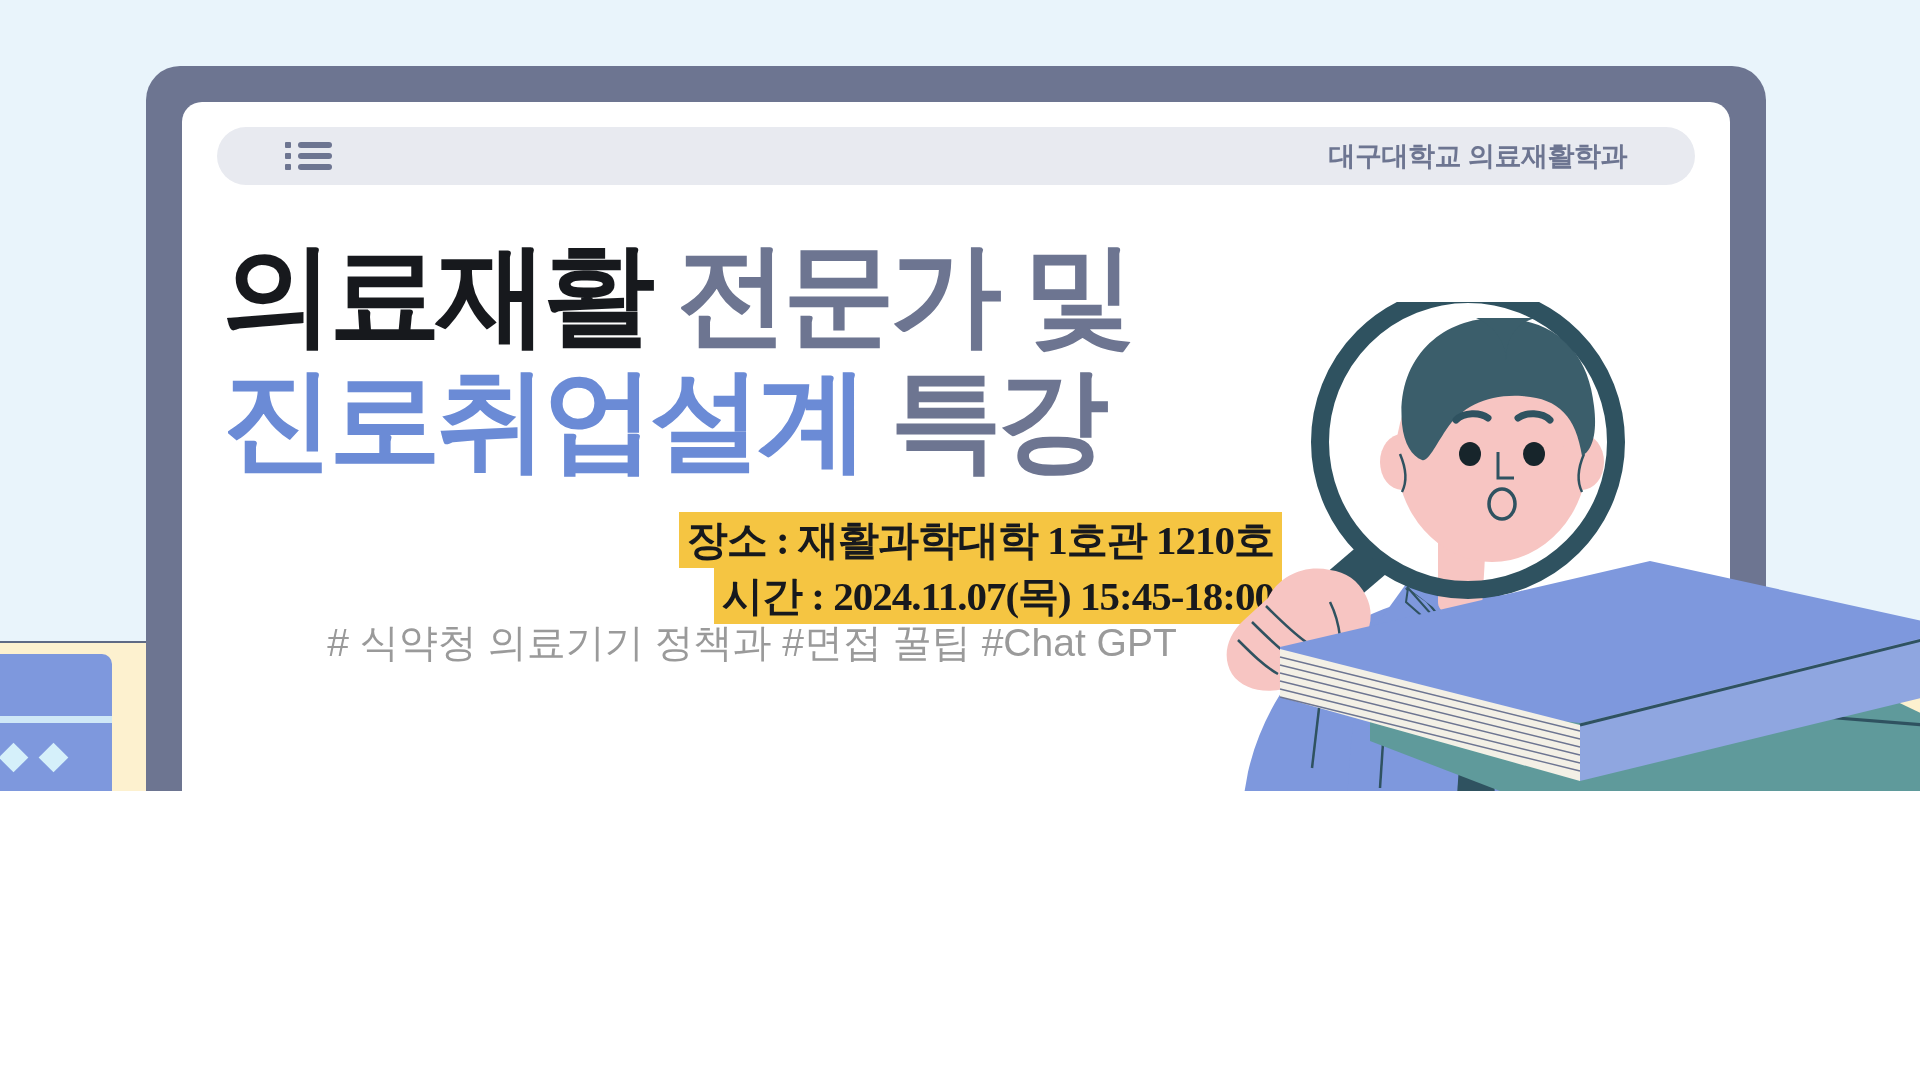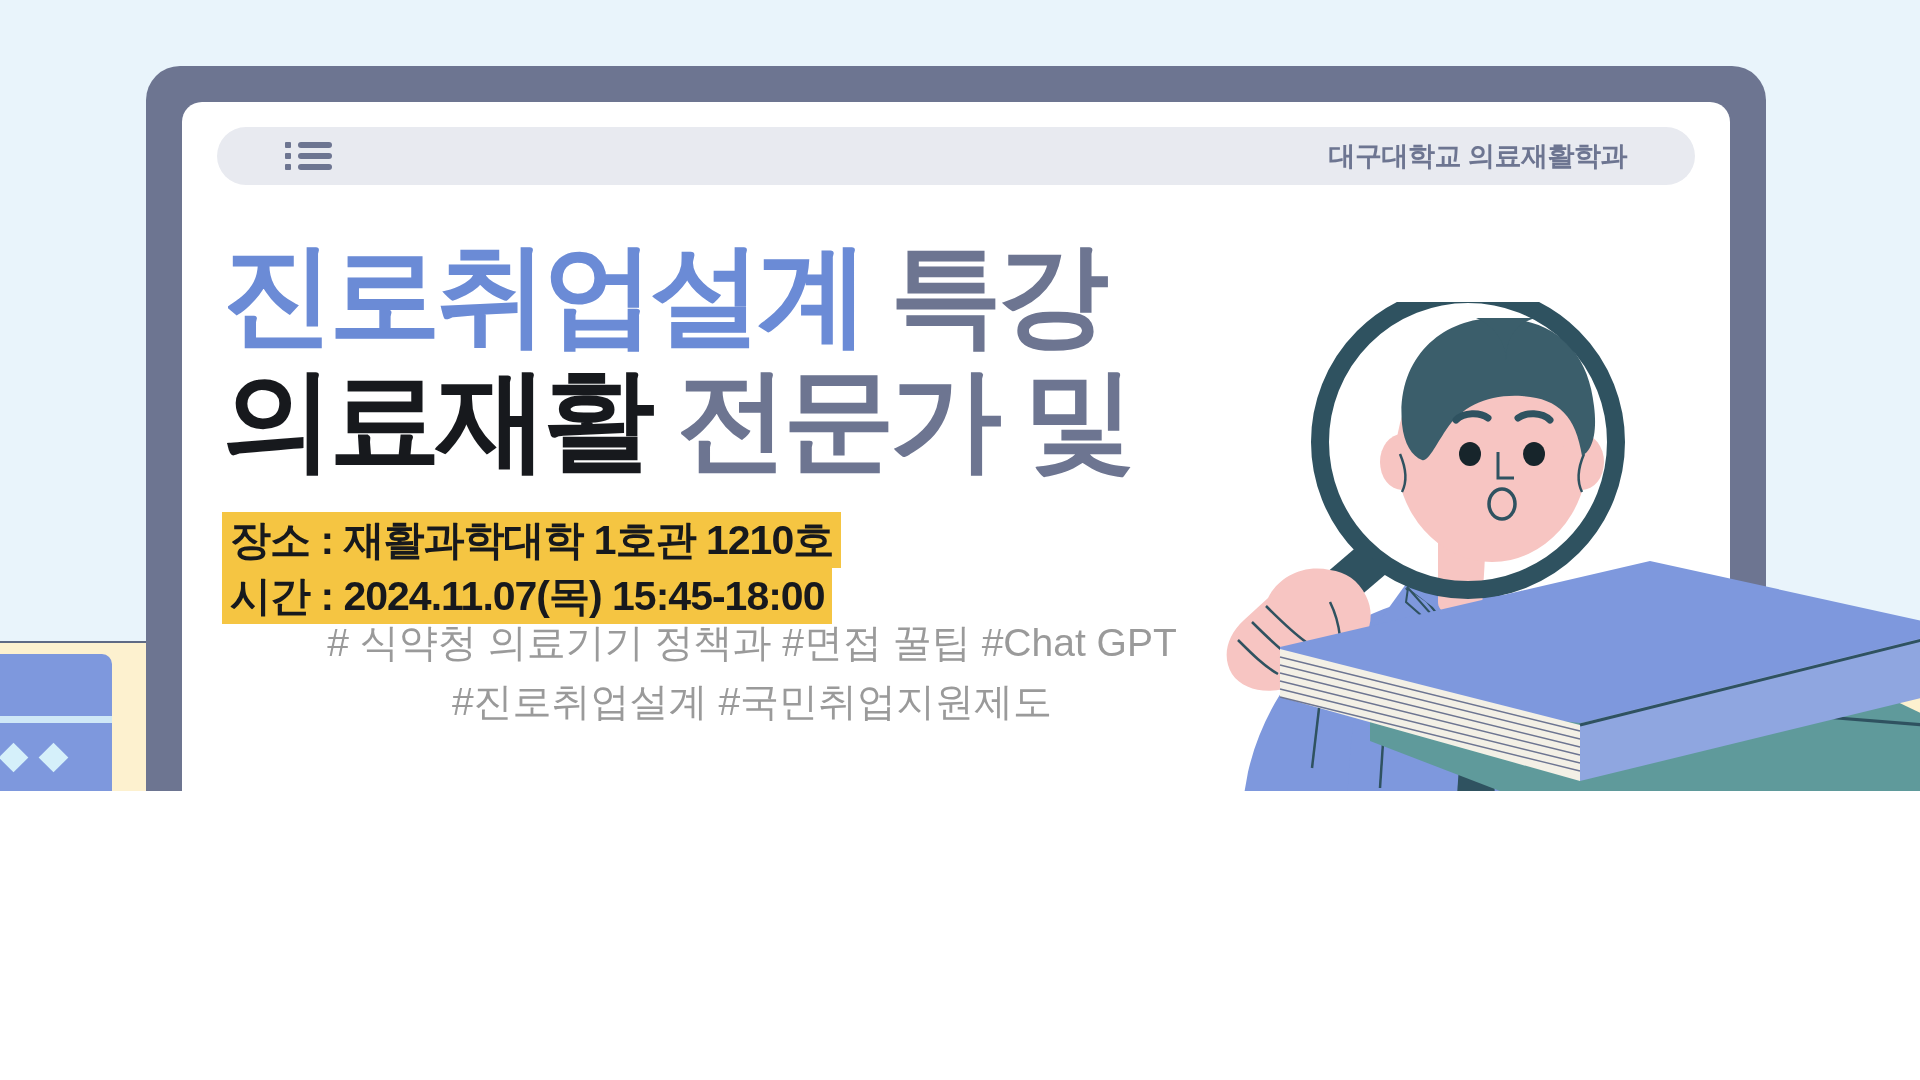--- a/index.html
+++ b/index.html
@@ -152,21 +152,22 @@
   .k-black { color: #17191d; }
   .k-slate { color: #6d7591; }
   .k-blue  { color: #6b8bd6; }
 
   
   .infoblock {
     position: absolute;
     left: 40px;
     top: 410px;
     width: 1060px;
-    text-align: left;
+    text-align: right;
+    font-family: Liberation Serif, serif;
   }
   .info-line {
     display: inline-block;
     background: #f5c542;
     color: #17191d;
     font-size: 41px;
     font-weight: bold;
     letter-spacing: -1px;
     line-height: 1.32;
     padding: 1px 8px;
@@ -329,35 +330,34 @@
         <div class="row">
           <span class="bullet"></span>
           <span class="line"></span>
         </div>
       </div>
       <div class="dept-label">대구대학교 의료재활학과</div>
     </div>
 
     <div class="headline">
       <div class="hl-line">
-        <span class="k-blue">진로취업설계</span><span class="k-slate"> 특강</span>
+        <span class="k-black">의료재활</span><span class="k-slate"> 전문가 및</span>
       </div>
       <div class="hl-line">
-        <span class="k-black">의료재활</span><span class="k-slate"> 전문가 및</span>
+        <span class="k-blue">진로취업설계</span><span class="k-slate"> 특강</span>
       </div>
     </div>
 
     <div class="infoblock">
       <div><span class="info-line">장소 : 재활과학대학 1호관 1210호</span></div>
       <div><span class="info-line">시간 : 2024.11.07(목) 15:45-18:00</span></div>
     </div>
 
     <div class="tags">
       <div class="tag-line"># 식약청 의료기기 정책과 #면접 꿀팁 #Chat GPT</div>
-      <div class="tag-line">#진로취업설계 #국민취업지원제도</div>
     </div>
 
     <svg class="illus" viewBox="0 0 560 560">
 
       <path d="M236 300 C150 322 96 392 78 470 L62 560 L214 560 L214 420 Z" fill="#7e98dd"></path>
 
       <path d="M236 282 C322 282 392 304 430 352 C462 394 474 460 478 560 L176 560 C176 452 186 362 210 318 Z" fill="#7e98dd"></path>
 
       <path d="M418 340 C470 366 500 430 508 520 L512 560 L466 560 C462 462 448 398 418 356 Z" fill="#7e98dd"></path>
 

